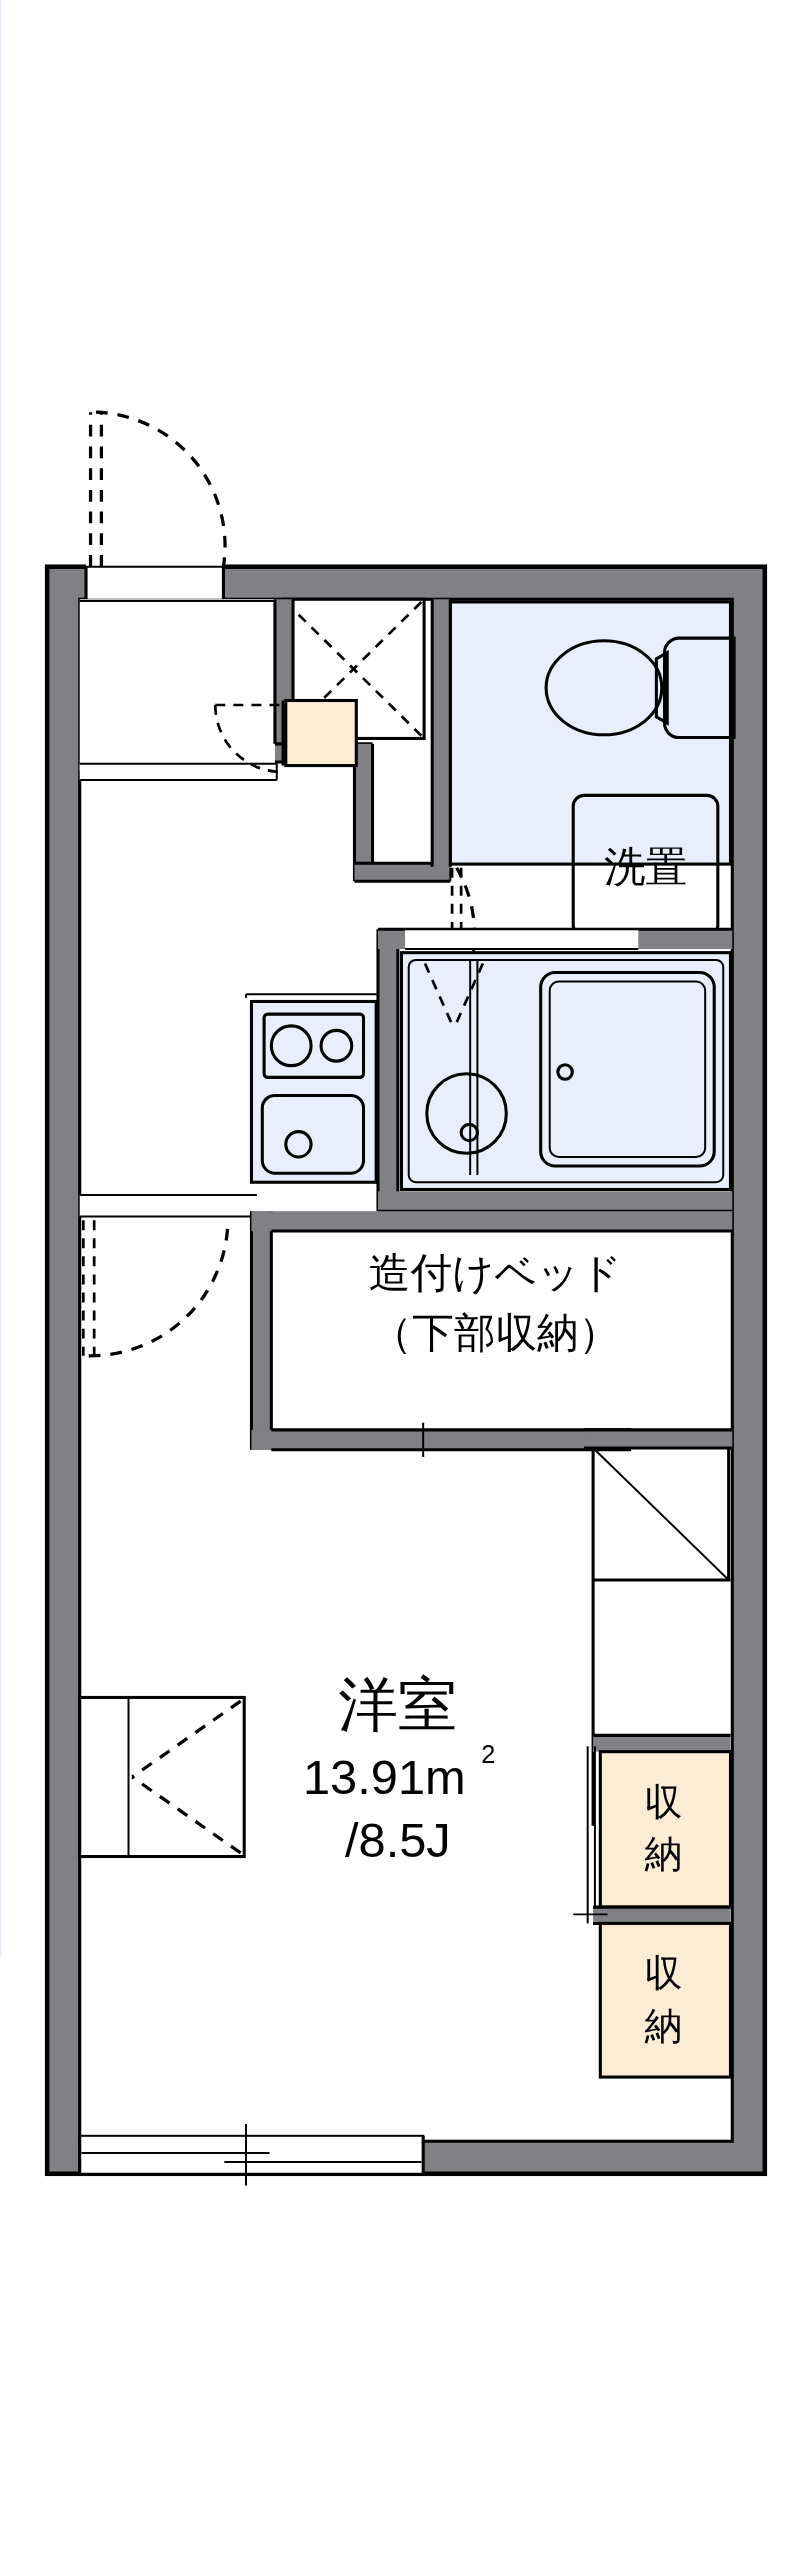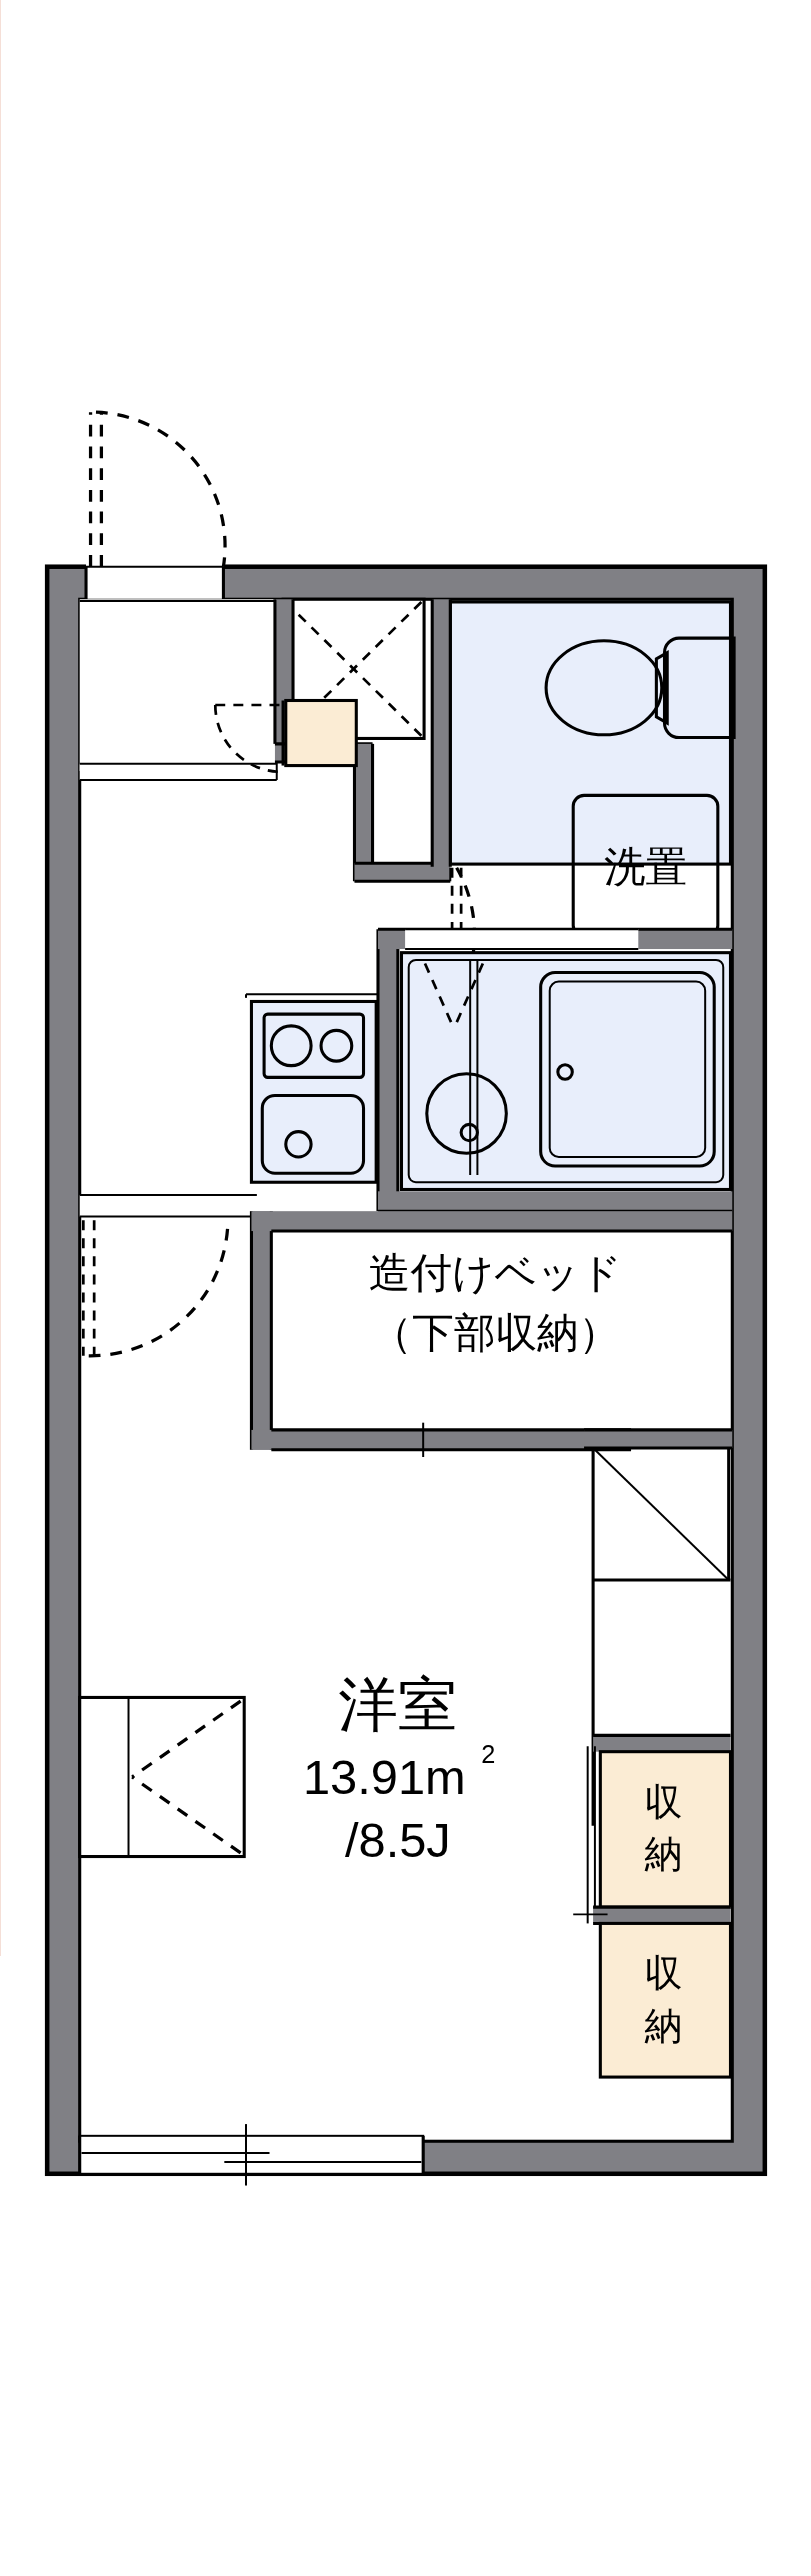--- a/index.html
+++ b/index.html
@@ -2,21 +2,21 @@
 <html style="font-size:14.5px"><head>
 <meta charset="utf-8">
 <title>Floor Plan</title>
 <style>
   html,body{margin:0;padding:0;background:#ffffff;}
   body{
     width:812px;height:2576px;
     font-family:"Liberation Sans","DejaVu Sans",sans-serif;
     overflow:hidden;
   }
-  #plan-root{position:relative;width:812px;height:1956px;background:#c2410c;}
+  #plan-root{position:relative;width:812px;height:1956px;background:#8b5cf6;}
   svg#floorplan{display:block;width:812px;height:2576px;}
   .ink-thin{stroke:#000000;fill:none;stroke-width:2.2;}
   .ink-med{stroke:#000000;fill:none;stroke-width:3.4;}
   .ink-thick{stroke:#000000;fill:none;stroke-width:5;}
   .dash{stroke:#000000;fill:none;stroke-width:3.6;stroke-dasharray:13 11;stroke-linecap:butt;}
   .dash-fine{stroke:#000000;fill:none;stroke-width:3;stroke-dasharray:11 9;}
   .label-cjk{
     font-family:"DejaVu Sans","Liberation Sans",sans-serif;
     fill:#000;
     text-anchor:middle;

